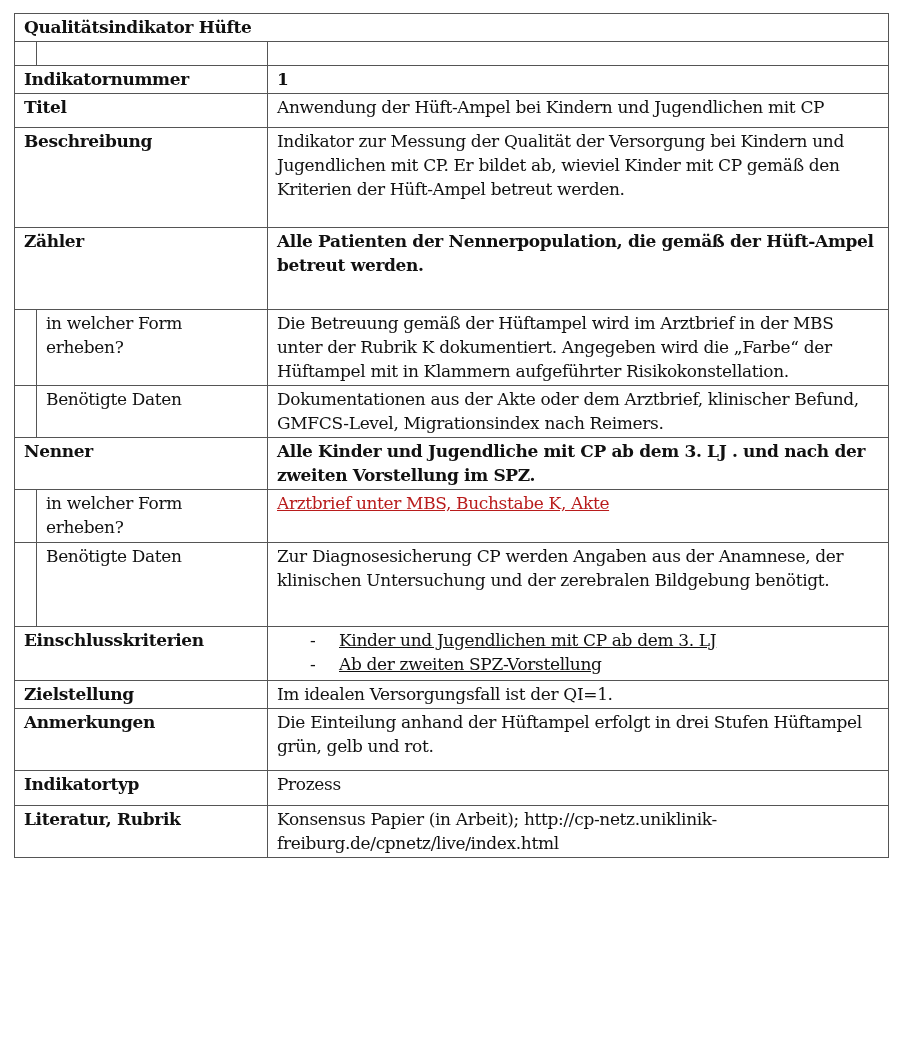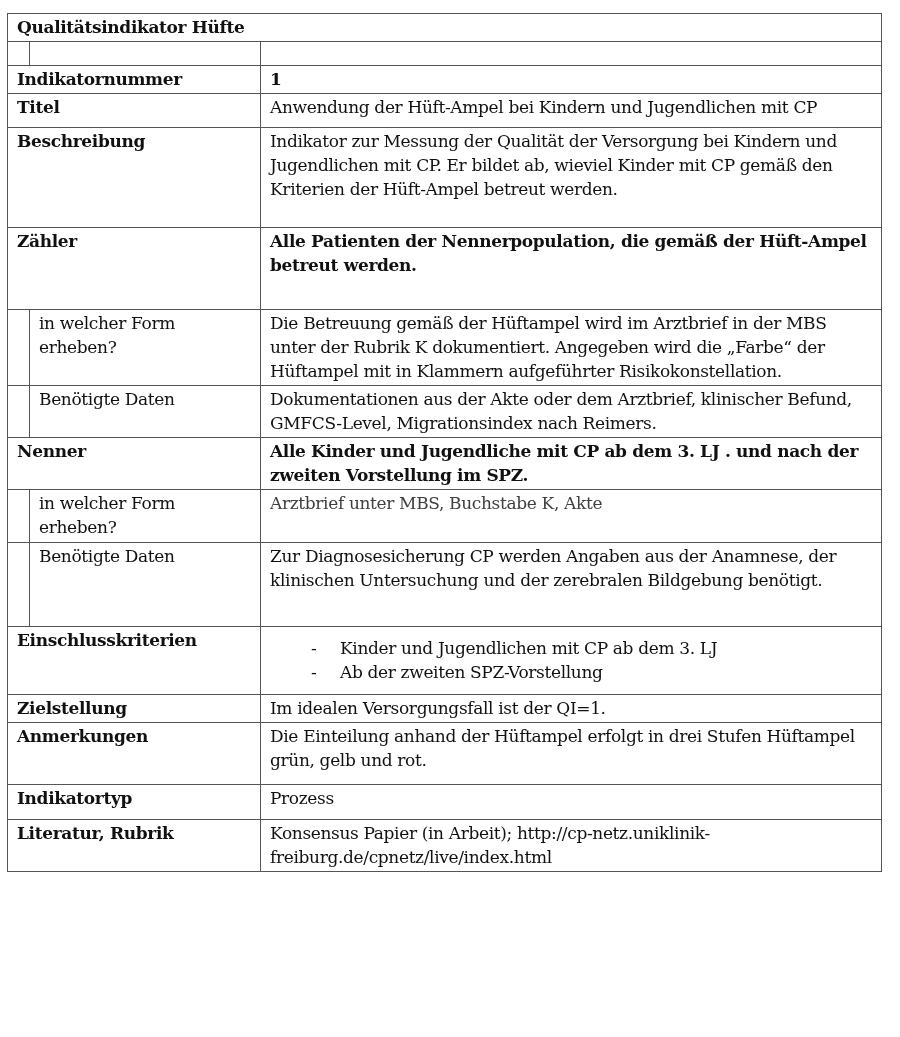--- a/index.html
+++ b/index.html
@@ -1,29 +1,29 @@
 <!DOCTYPE html>
 <html><head>
 <meta charset="utf-8">
 <style>
   html, body { margin: 0; padding: 0; background: #ffffff; }
   body { width: 900px; height: 1037px; position: relative; overflow: hidden;
          font-family: "DejaVu Serif", "Liberation Serif", serif; color: #111; }
-  table.qi { position: absolute; left: 7px; top: 13px; width: 874px;
+  table.qi { position: absolute; left: 14px; top: 13px; width: 874px;
              border-collapse: collapse; table-layout: fixed; font-size: 17px; line-height: 24px; }
   table.qi td { border: 1.5px solid #555; vertical-align: top; padding: 1px 9px 2px 9px;
                 overflow: hidden; letter-spacing: -0.35px; }
   col.c-indent { width: 22px; }
   col.c-label { width: 231px; }
   col.c-value { width: 621px; }
   td.indent { padding: 0; }
   td.sub { padding-left: 10px; }
   .b { font-weight: bold; }
-  .grey { color: #404040; }
-  ul.dash { list-style: none; margin: 8px; padding: 0; }
+  .grey { color: #b91c1c; text-decoration: underline; }
+  ul.dash { list-style: none; margin: 0; padding: 0; text-decoration: underline; }
   ul.dash li { position: relative; padding-left: 34px; }
   ul.dash li::before { content: "-"; position: absolute; left: 5px; top: 0; }
   ul.dash.inset li { padding-left: 62px; }
   ul.dash.inset li::before { left: 33px; }
 </style>
 </head>
 <body>
 
 <table class="qi">
   <colgroup>

